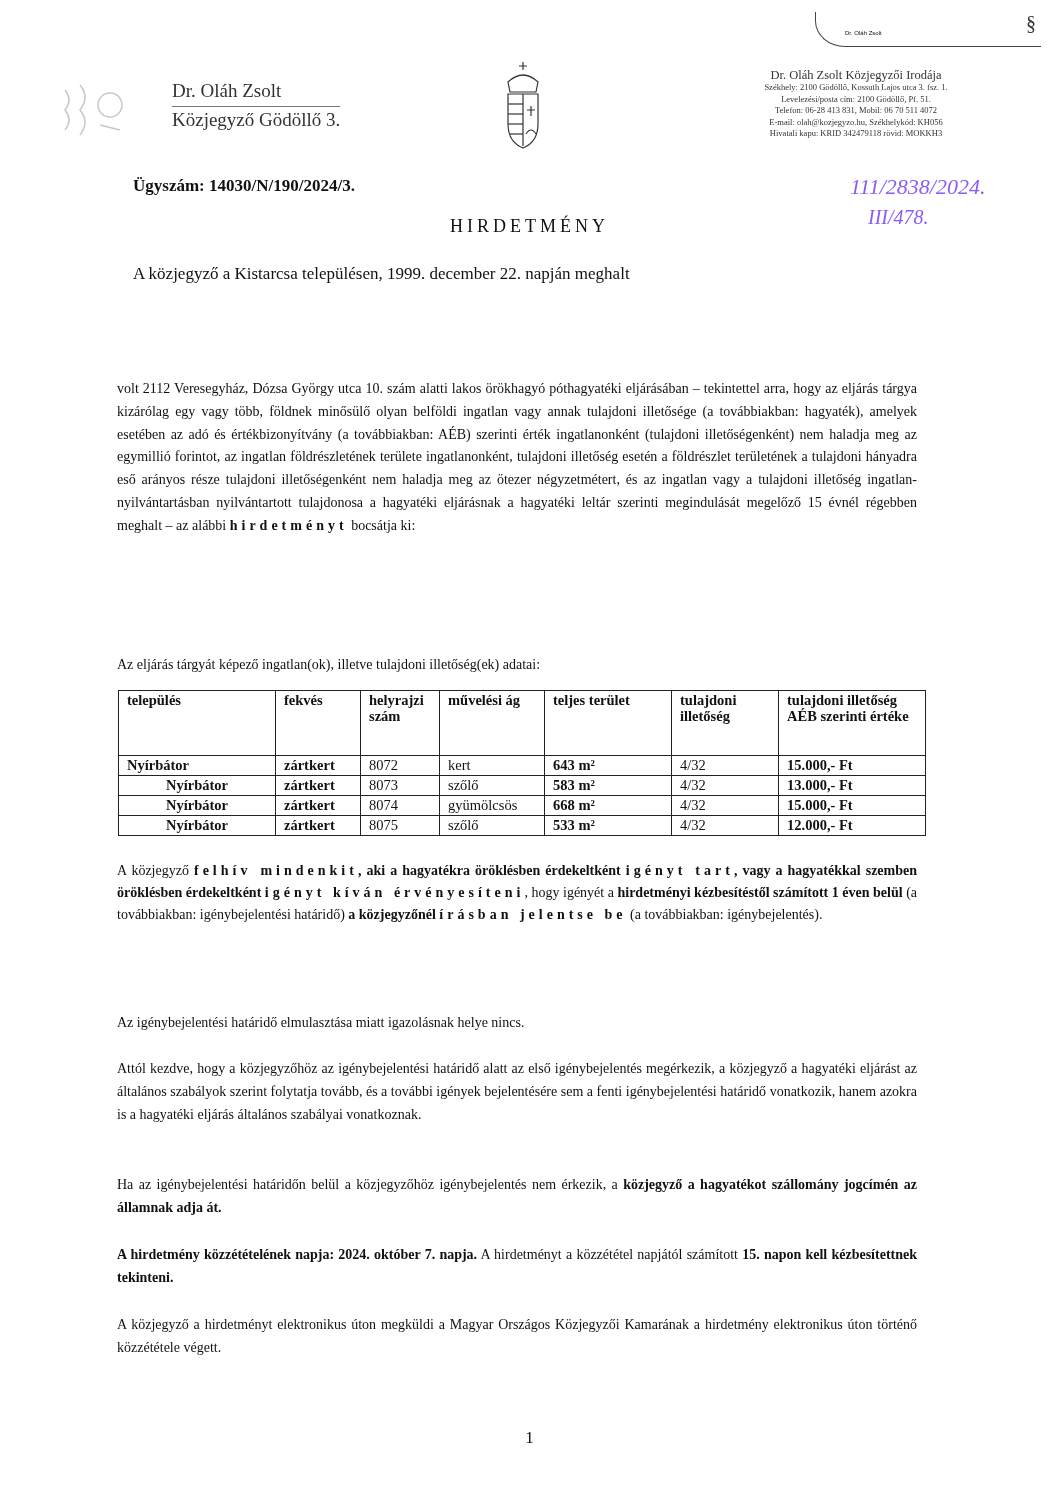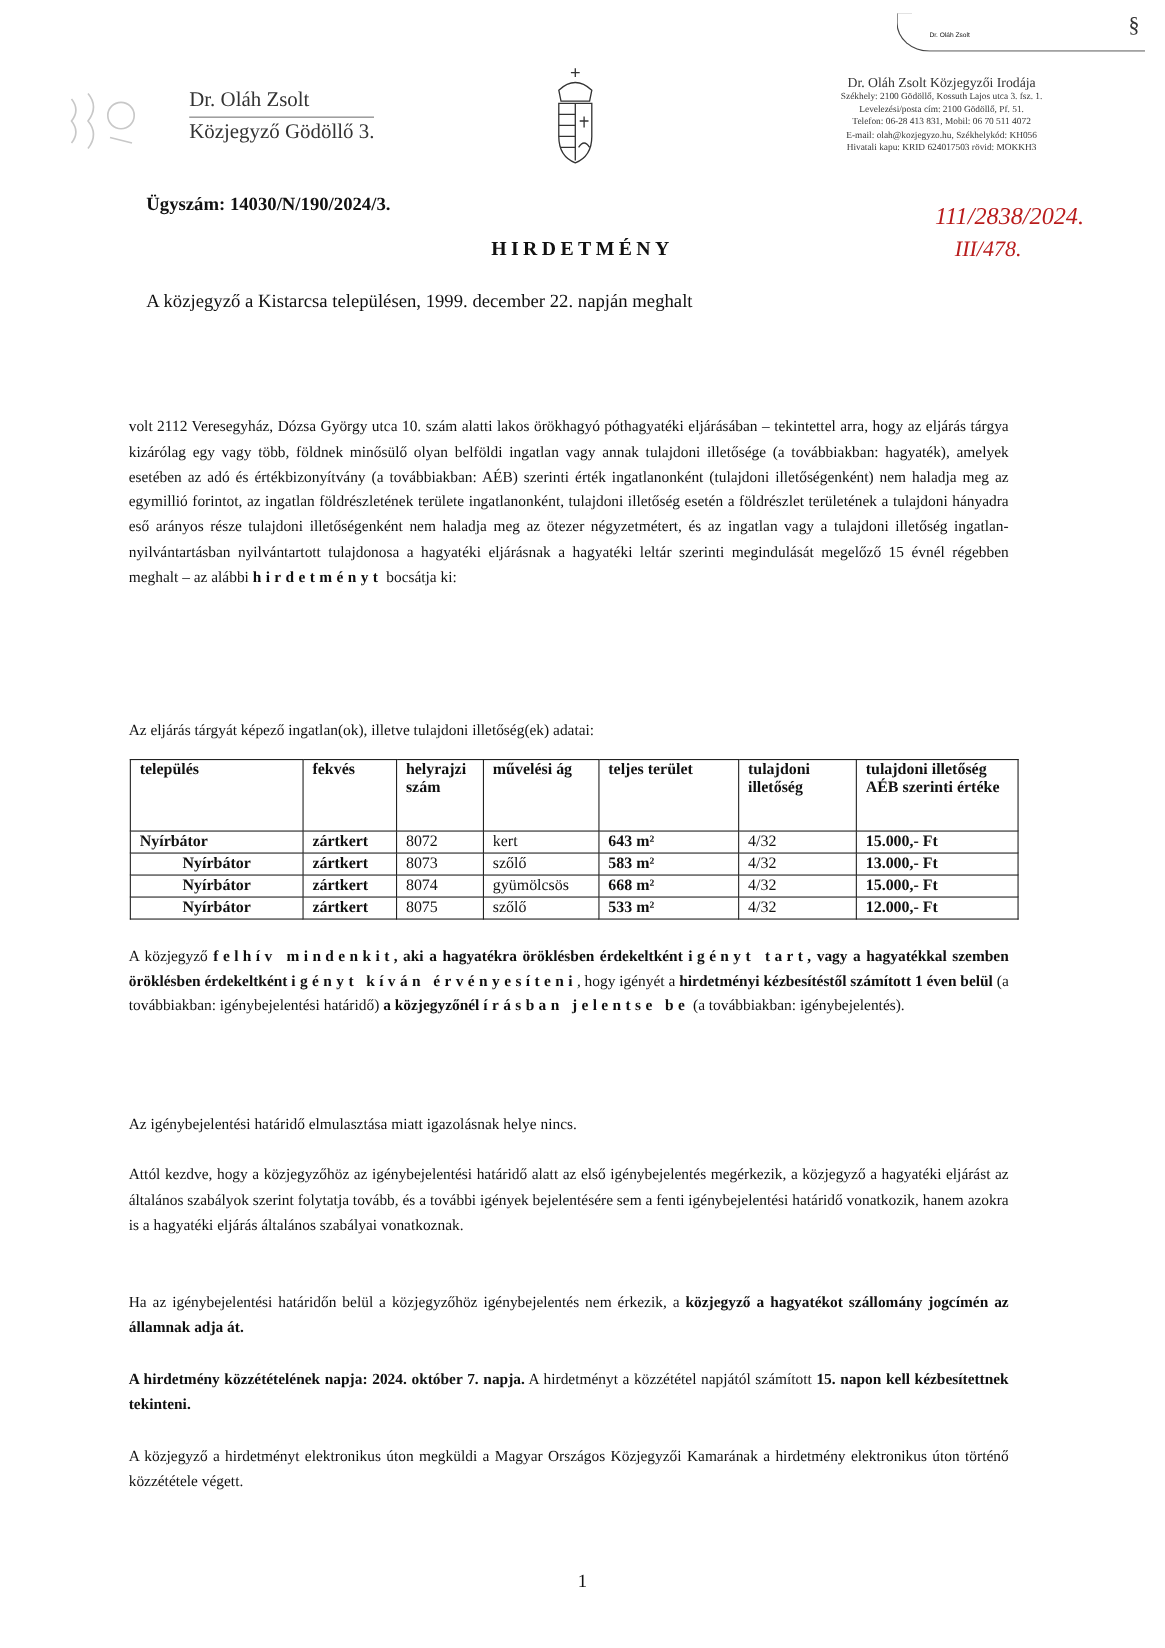--- a/index.html
+++ b/index.html
@@ -22,24 +22,24 @@
   .hdr-left .line1 { border-bottom: 1px solid #777; padding-bottom: 2px; display: inline-block; width: 168px; }
 
   
   .coa { left: 500px; top: 60px; width: 46px; height: 92px; }
 
   
   .hdr-right { left: 700px; top: 68px; width: 312px; text-align: center; font-size: 8.5px; line-height: 11.5px; color: #333; }
   .hdr-right .office { font-size: 12.5px; line-height: 14px; margin-bottom: 0px; }
 
   .caseno { left: 133px; top: 176px; font-size: 17px; font-weight: bold; }
-  .handwrite { left: 850px; top: 182px; font-size: 22px; font-style: italic; color: #b91c1c; line-height: 30px; }
+  .handwrite { left: 850px; top: 172px; font-size: 22px; font-style: italic; color: #8b5cf6; line-height: 30px; }
   .handwrite .l2 { padding-left: 18px; font-size: 20px; }
 
-  .title { left: 0; width: 1059px; top: 216px; text-align: center; font-size: 18px; font-weight: bold; letter-spacing: 4px; }
+  .title { left: 0; width: 1059px; top: 216px; text-align: center; font-size: 18px; font-weight: normal; letter-spacing: 4px; }
 
   .intro { left: 133px; top: 264px; font-size: 17px; }
   .person { left: 0; width: 1059px; top: 310px; text-align: center; font-size: 17px; line-height: 22px; }
   .person .nm { font-weight: bold; }
 
   .para { left: 117px; width: 800px; font-size: 14px; line-height: 22.8px; text-align: justify; }
   .sp { letter-spacing: 4px; font-weight: bold; }
   .b { font-weight: bold; }
 
   
@@ -94,21 +94,21 @@
     </g>
   </svg>
 </div>
 
 <div class="abs hdr-right">
   <div class="office">Dr. Oláh Zsolt Közjegyzői Irodája</div>
   <div>Székhely: 2100 Gödöllő, Kossuth Lajos utca 3. fsz. 1.</div>
   <div>Levelezési/posta cím: 2100 Gödöllő, Pf. 51.</div>
   <div>Telefon: 06-28 413 831, Mobil: 06 70 511 4072</div>
   <div>E-mail: olah@kozjegyzo.hu, Székhelykód: KH056</div>
-  <div>Hivatali kapu: KRID 624017503 rövid: MOKKH3</div>
+  <div>Hivatali kapu: KRID 342479118 rövid: MOKKH3</div>
 </div>
 
 <div class="abs caseno">Ügyszám: 14030/N/190/2024/3.</div>
 
 <div class="abs handwrite">
   <div>111/2838/2024.</div>
   <div class="l2">III/478.</div>
 </div>
 
 <div class="abs title">HIRDETMÉNY</div>

